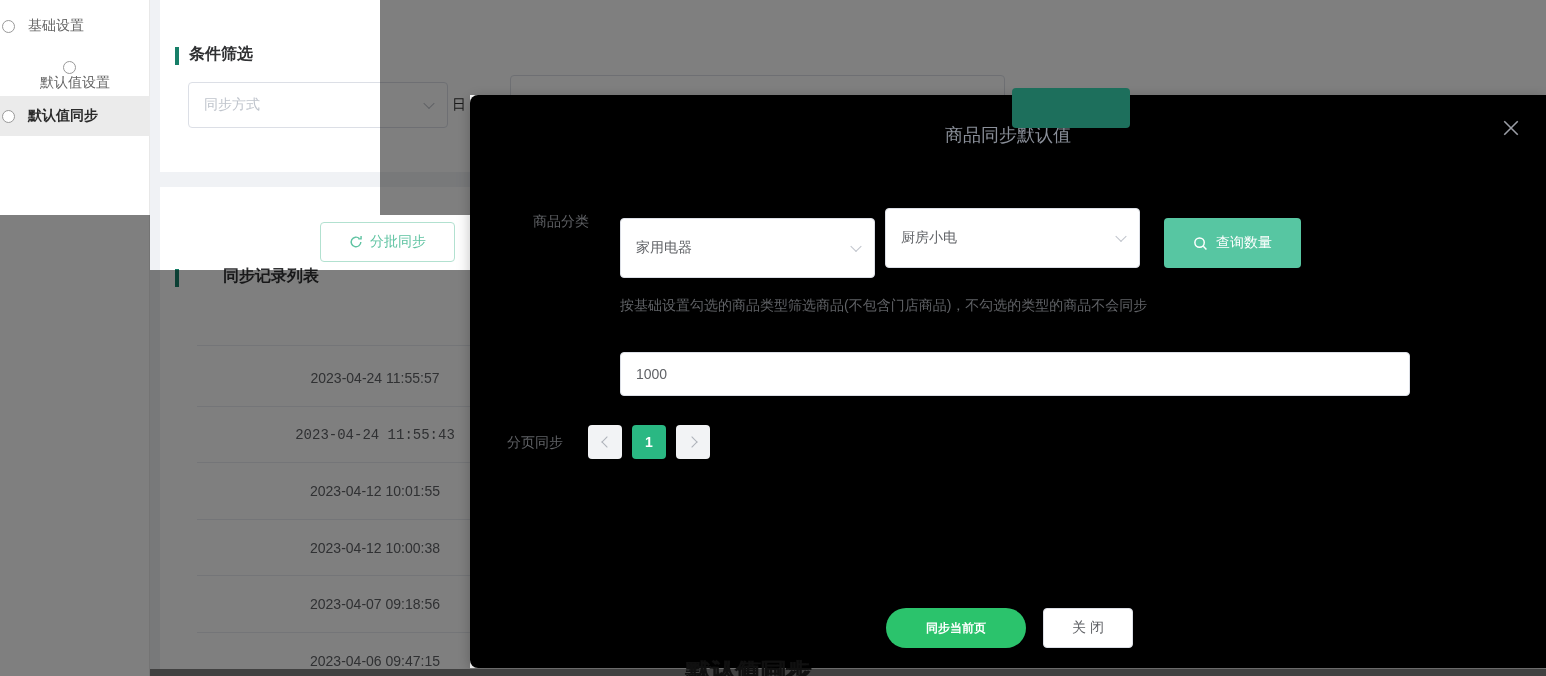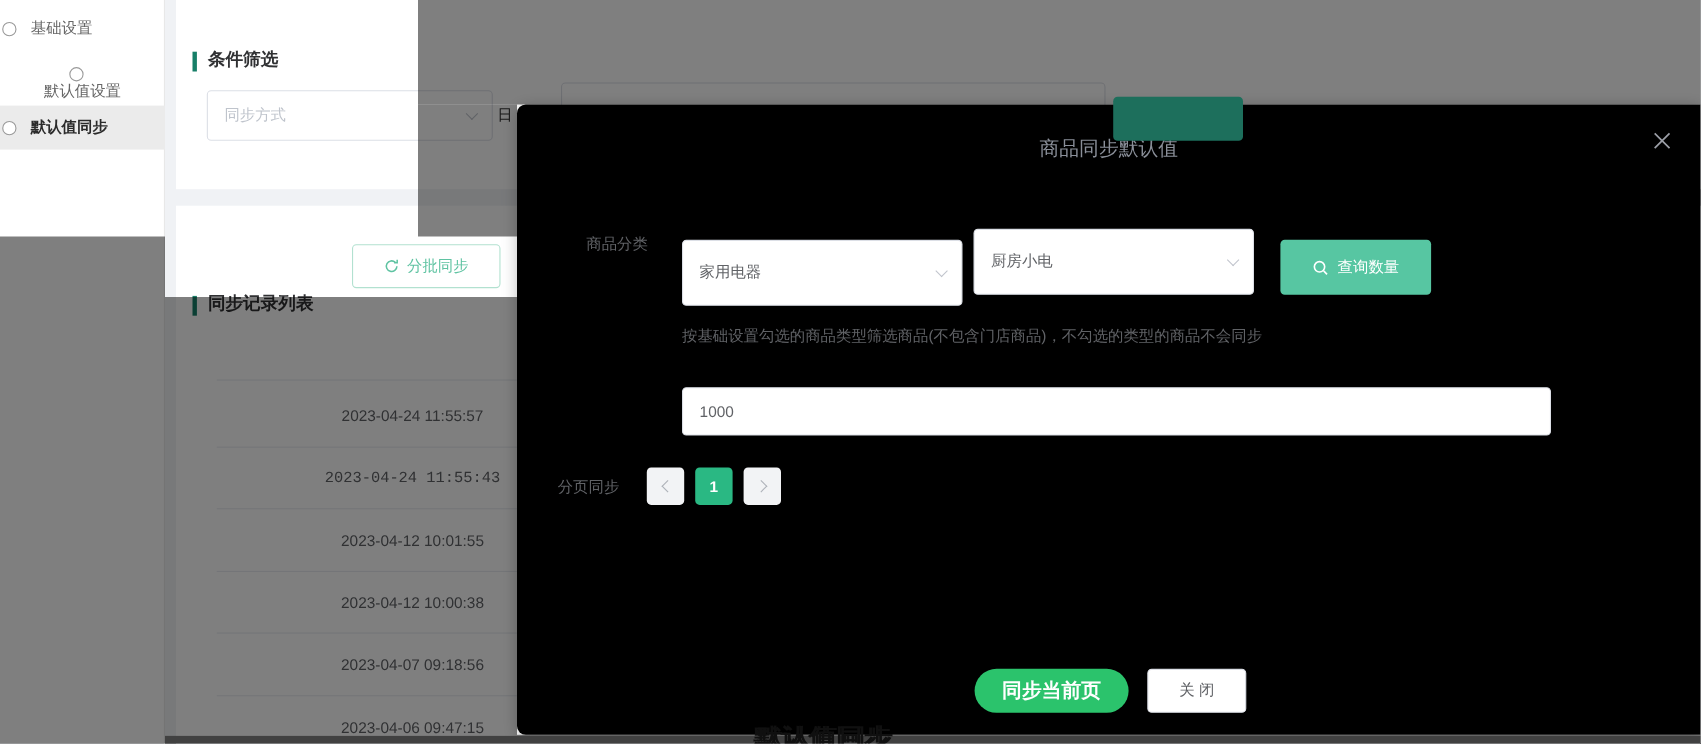--- a/index.html
+++ b/index.html
@@ -78,21 +78,21 @@
   .pager-btn {
     position:absolute; top:330px; width:34px; height:34px; border-radius:4px;
     background:#f2f3f5; display:flex; align-items:center; justify-content:center; cursor:pointer;
   }
   .pager-btn .pchev { width:8px; height:8px; border-right:1.5px solid #aeb2b9; border-bottom:1.5px solid #aeb2b9; }
   .pchev.left  { transform:rotate(135deg); margin-left:3px; }
   .pchev.right { transform:rotate(-45deg); margin-right:3px; }
   .pager-btn.active { background:#2ab883; color:#fff; font-weight:bold; }
   .btn-sync-page {
     position:absolute; left:416px; top:513px; width:140px; height:40px; border:none;
-    border-radius:20px; background:#2bc36c; color:#fff; font-size:18px; font-weight:bold; cursor:pointer;
+    border-radius:20px; background:#2bc36c; color:#fff; font-size:12px; font-weight:bold; cursor:pointer;
     font-family:inherit;
   }
   .btn-close {
     position:absolute; left:573px; top:513px; width:90px; height:40px;
     border:1px solid #dcdfe6; border-radius:4px; background:#fff; color:#606266;
     font-size:14px; cursor:pointer; font-family:inherit;
   }
 
   
   .dim { background:rgba(0,0,0,0.5); z-index:14; }
@@ -136,21 +136,21 @@
   <span class="sec-title">条件筛选</span>
 </div>
 
 <div class="select" style="left:188px; top:82px; width:260px; height:46px; z-index:1;">
   <span class="val placeholder">同步方式</span>
   <span class="chev-down"></span>
 </div>
 <div class="abs frag">日</div>
 <div class="abs ghost-input"></div>
 
-<div class="sec-head" style="left:175px; top:230px; z-index:1;">
+<div class="sec-head" style="left:175px; top:230px; z-index:1;gap:34px;">
   <span class="sec-bar"></span>
   <span class="sec-title">同步记录列表</span>
 </div>
 
 <div class="btn-batch">
   <svg width="14" height="14" viewBox="0 0 16 16">
     <path d="M13.5 8a5.5 5.5 0 1 1-1.7-4" fill="none" stroke="#5fc3a2" stroke-width="1.6"></path>
     <path d="M13.8 1.2v3.2h-3.2" fill="none" stroke="#5fc3a2" stroke-width="1.6"></path>
   </svg>
   <span>分批同步</span>

